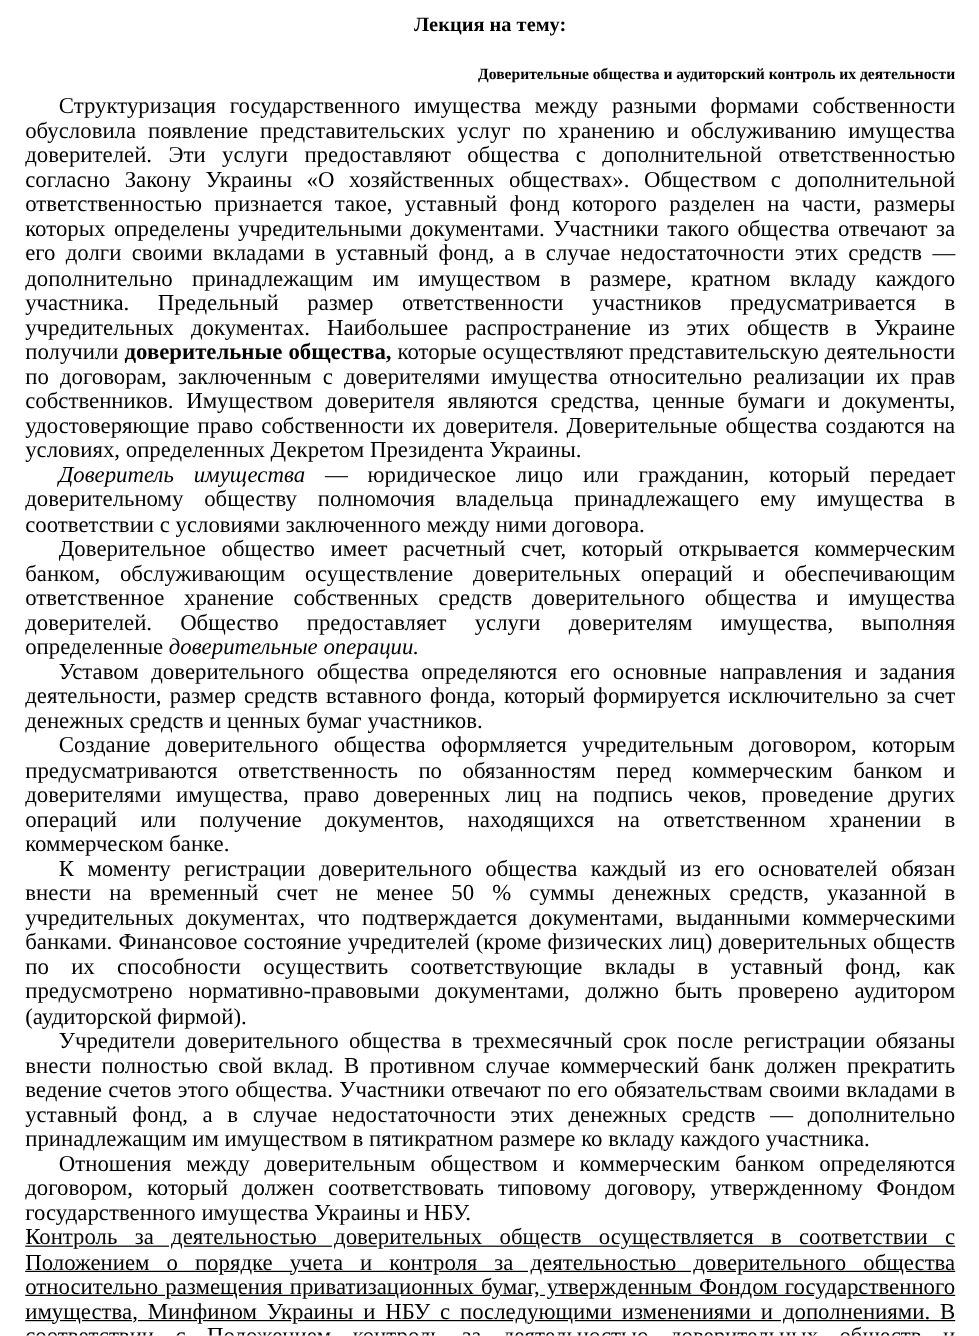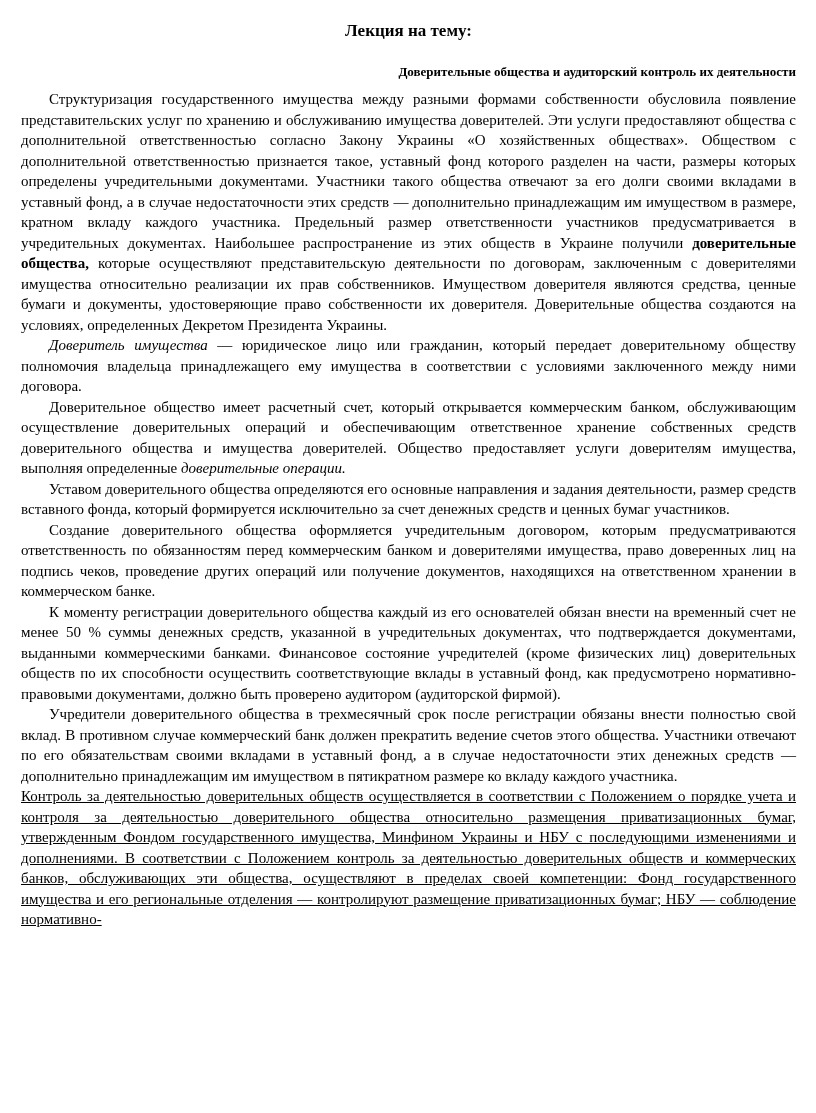--- a/index.html
+++ b/index.html
@@ -8,57 +8,58 @@
     height: 1113px;
     overflow: hidden;
     background: #ffffff;
     font-family: "Liberation Serif", "DejaVu Serif", serif;
     color: #000000;
   }
   .page {
     box-sizing: border-box;
     width: 816px;
     height: 1113px;
-    padding: 14px 20px 0 21px;
+    padding: 4px 20px 0 21px;
     overflow: hidden;
   }
   .doc-title {
     text-align: center;
     font-weight: bold;
     font-size: 17px;
     line-height: 21px;
     margin: 6px 0 0 0;
   }
   .doc-subtitle {
     text-align: right;
     font-weight: bold;
     font-size: 13px;
     line-height: 21px;
     margin: 20px 0 7px 0;
   }
   .doc-body p {
     margin: 0;
     text-align: justify;
     text-indent: 28px;
-    font-size: 15px;
+    font-size: 19px;
     line-height: 20.5px;
   }
   .doc-body p.no-indent { text-indent: 0; text-decoration: underline; }
   .run-bold { font-weight: bold; }
   .run-italic { font-style: italic; }
 </style>
 </head>
 <body>
 
 <div class="page">
   <h1 class="doc-title">Лекция на тему:</h1>
   <h2 class="doc-subtitle">Доверительные общества и аудиторский контроль их деятельности</h2>
   <div class="doc-body">
       <p><span>Структуризация государственного имущества между разными формами собственности обусловила появление представительских услуг по хранению и обслуживанию имущества доверителей. Эти услуги предоставляют общества с дополнительной ответственностью согласно Закону Украины «О хозяйственных обществах». Обществом с дополнительной ответственностью признается такое, уставный фонд которого разделен на части, размеры которых определены учредительными документами. Участники такого общества отвечают за его долги своими вкладами в уставный фонд, а в случае недостаточности этих средств — дополнительно принадлежащим им имуществом в размере, кратном вкладу каждого участника. Предельный размер ответственности участников предусматривается в учредительных документах. Наибольшее распространение из этих обществ в Украине получили </span><span class="run-bold">доверительные общества,</span><span> которые осуществляют представительскую деятельности по договорам, заключенным с доверителями имущества относительно реализации их прав собственников. Имуществом доверителя являются средства, ценные бумаги и документы, удостоверяющие право собственности их доверителя. Доверительные общества создаются на условиях, определенных Декретом Президента Украины.</span></p>
       <p><span class="run-italic">Доверитель имущества</span><span> — юридическое лицо или гражданин, который передает доверительному обществу полномочия владельца принадлежащего ему имущества в соответствии с условиями заключенного между ними договора.</span></p>
       <p><span>Доверительное общество имеет расчетный счет, который открывается коммерческим банком, обслуживающим осуществление доверительных операций и обеспечивающим ответственное хранение собственных средств доверительного общества и имущества доверителей. Общество предоставляет услуги доверителям имущества, выполняя определенные </span><span class="run-italic">доверительные операции.</span></p>
       <p><span>Уставом доверительного общества определяются его основные направления и задания деятельности, размер средств вставного фонда, который формируется исключительно за счет денежных средств и ценных бумаг участников.</span></p>
       <p><span>Создание доверительного общества оформляется учредительным договором, которым предусматриваются ответственность по обязанностям перед коммерческим банком и доверителями имущества, право доверенных лиц на подпись чеков, проведение других операций или получение документов, находящихся на ответственном хранении в коммерческом банке.</span></p>
       <p><span>К моменту регистрации доверительного общества каждый из его основателей обязан внести на временный счет не менее 50 % суммы денежных средств, указанной в учредительных документах, что подтверждается документами, выданными коммерческими банками. Финансовое состояние учредителей (кроме физических лиц) доверительных обществ по их способности осуществить соответствующие вклады в уставный фонд, как предусмотрено нормативно-правовыми документами, должно быть проверено аудитором (аудиторской фирмой).</span></p>
       <p><span>Учредители доверительного общества в трехмесячный срок после регистрации обязаны внести полностью свой вклад. В противном случае коммерческий банк должен прекратить ведение счетов этого общества. Участники отвечают по его обязательствам своими вкладами в уставный фонд, а в случае недостаточности этих денежных средств — дополнительно принадлежащим им имуществом в пятикратном размере ко вкладу каждого участника.</span></p>
+      <p><span>Отношения между доверительным обществом и коммерческим банком определяются договором, который должен соответствовать типовому договору, утвержденному Фондом государственного имущества Украины и НБУ.</span></p>
       <p class="no-indent"><span>Контроль за деятельностью доверительных обществ осуществляется в соответствии с Положением о порядке учета и контроля за деятельностью доверительного общества относительно размещения приватизационных бумаг, утвержденным Фондом государственного имущества, Минфином Украины и НБУ с последующими изменениями и дополнениями. В соответствии с Положением контроль за деятельностью доверительных обществ и коммерческих банков, обслуживающих эти общества, осуществляют в пределах своей компетенции: Фонд государственного имущества и его региональные отделения — контролируют размещение приватизационных бумаг; НБУ — соблюдение нормативно-</span></p>
     </div>
 </div>
 
 </body></html>

